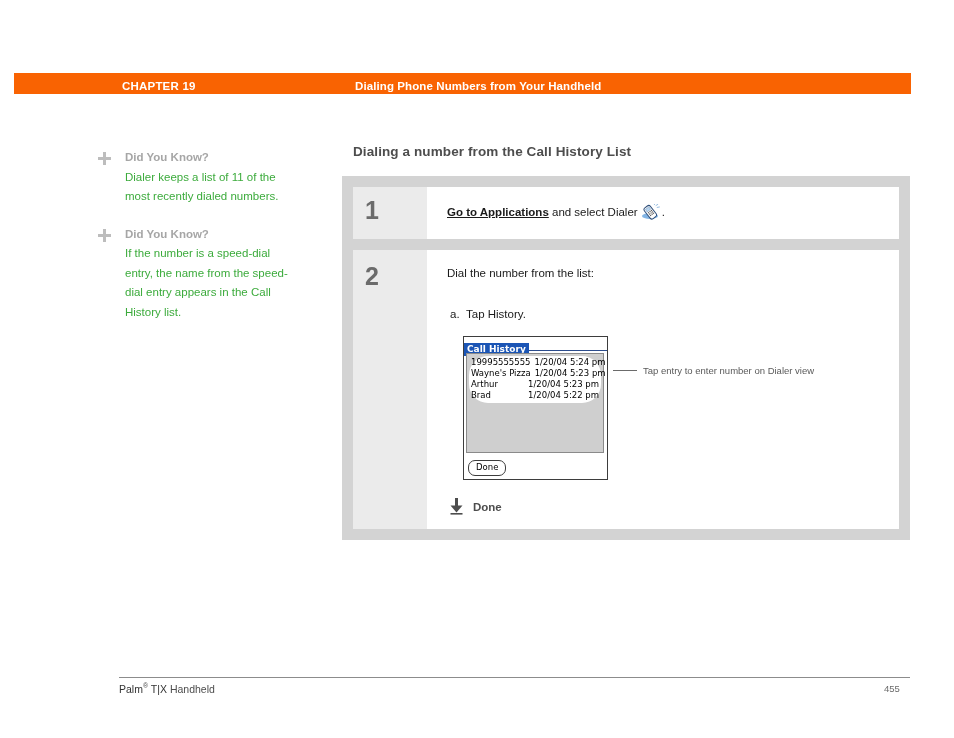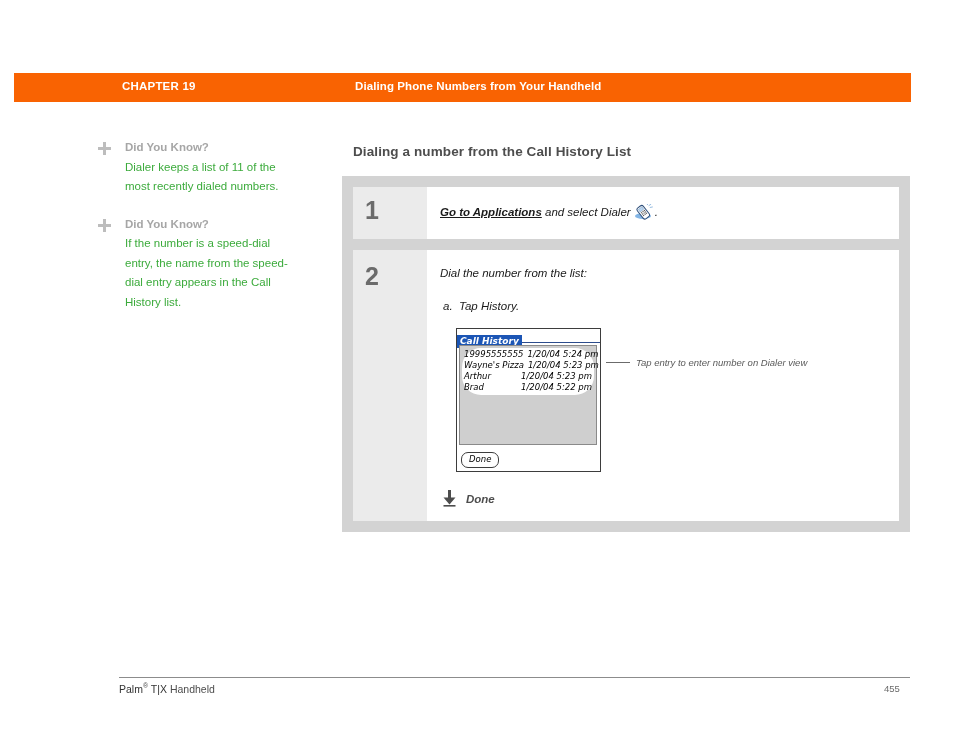--- a/index.html
+++ b/index.html
@@ -14,21 +14,21 @@
     overflow: hidden;
     position: relative;
   }
 
   
   .chapter-bar {
     position: absolute;
     left: 14px;
     top: 73px;
     width: 897px;
-    height: 29px;
+    height: 21px;
     background: #f96302;
   }
   .chapter-bar .chapter-label {
     position: absolute;
     left: 108px;
     top: 7px;
     color: #ffffff;
     font-size: 11.5px;
     font-weight: bold;
     letter-spacing: 0.2px;
@@ -40,21 +40,21 @@
     color: #ffffff;
     font-size: 11.5px;
     font-weight: bold;
     letter-spacing: 0.1px;
   }
 
   
   .sidebar {
     position: absolute;
     left: 98px;
-    top: 138px;
+    top: 148px;
     width: 190px;
   }
   .tip {
     position: relative;
     margin-bottom: 18px;
     padding-left: 27px;
   }
   .tip-plus {
     position: absolute;
     left: 0;
@@ -126,43 +126,42 @@
     color: #6b6b6b;
     font-size: 25px;
     font-weight: bold;
     padding-top: 12px;
     padding-left: 12px;
     box-sizing: border-box;
   }
   .step-body {
     flex: 1 1 auto;
     background: #ffffff;
-    padding: 15px 14px 14px 13px;
+    padding: 15px 14px 14px 20px;
     box-sizing: border-box;
-    font-style: italic;
   }
   .step1 .step-body { padding-top: 17px; padding-bottom: 18px; }
   .step1 .step-num { padding-top: 9px; }
 
   .step-text {
     font-size: 11.5px;
     color: #1a1a1a;
     line-height: 17px;
   }
   .step-text .ulink {
     font-weight: bold;
     text-decoration: underline;
     color: #1a1a1a;
   }
 
   .substep {
     font-size: 11.5px;
     color: #1a1a1a;
     line-height: 17px;
-    margin-top: 16px;
+    margin-top: 24px;
     padding-left: 3px;
   }
   .substep .letter {
     display: inline-block;
     width: 16px;
   }
 
   
   .dialer-icon {
     display: inline-block;

